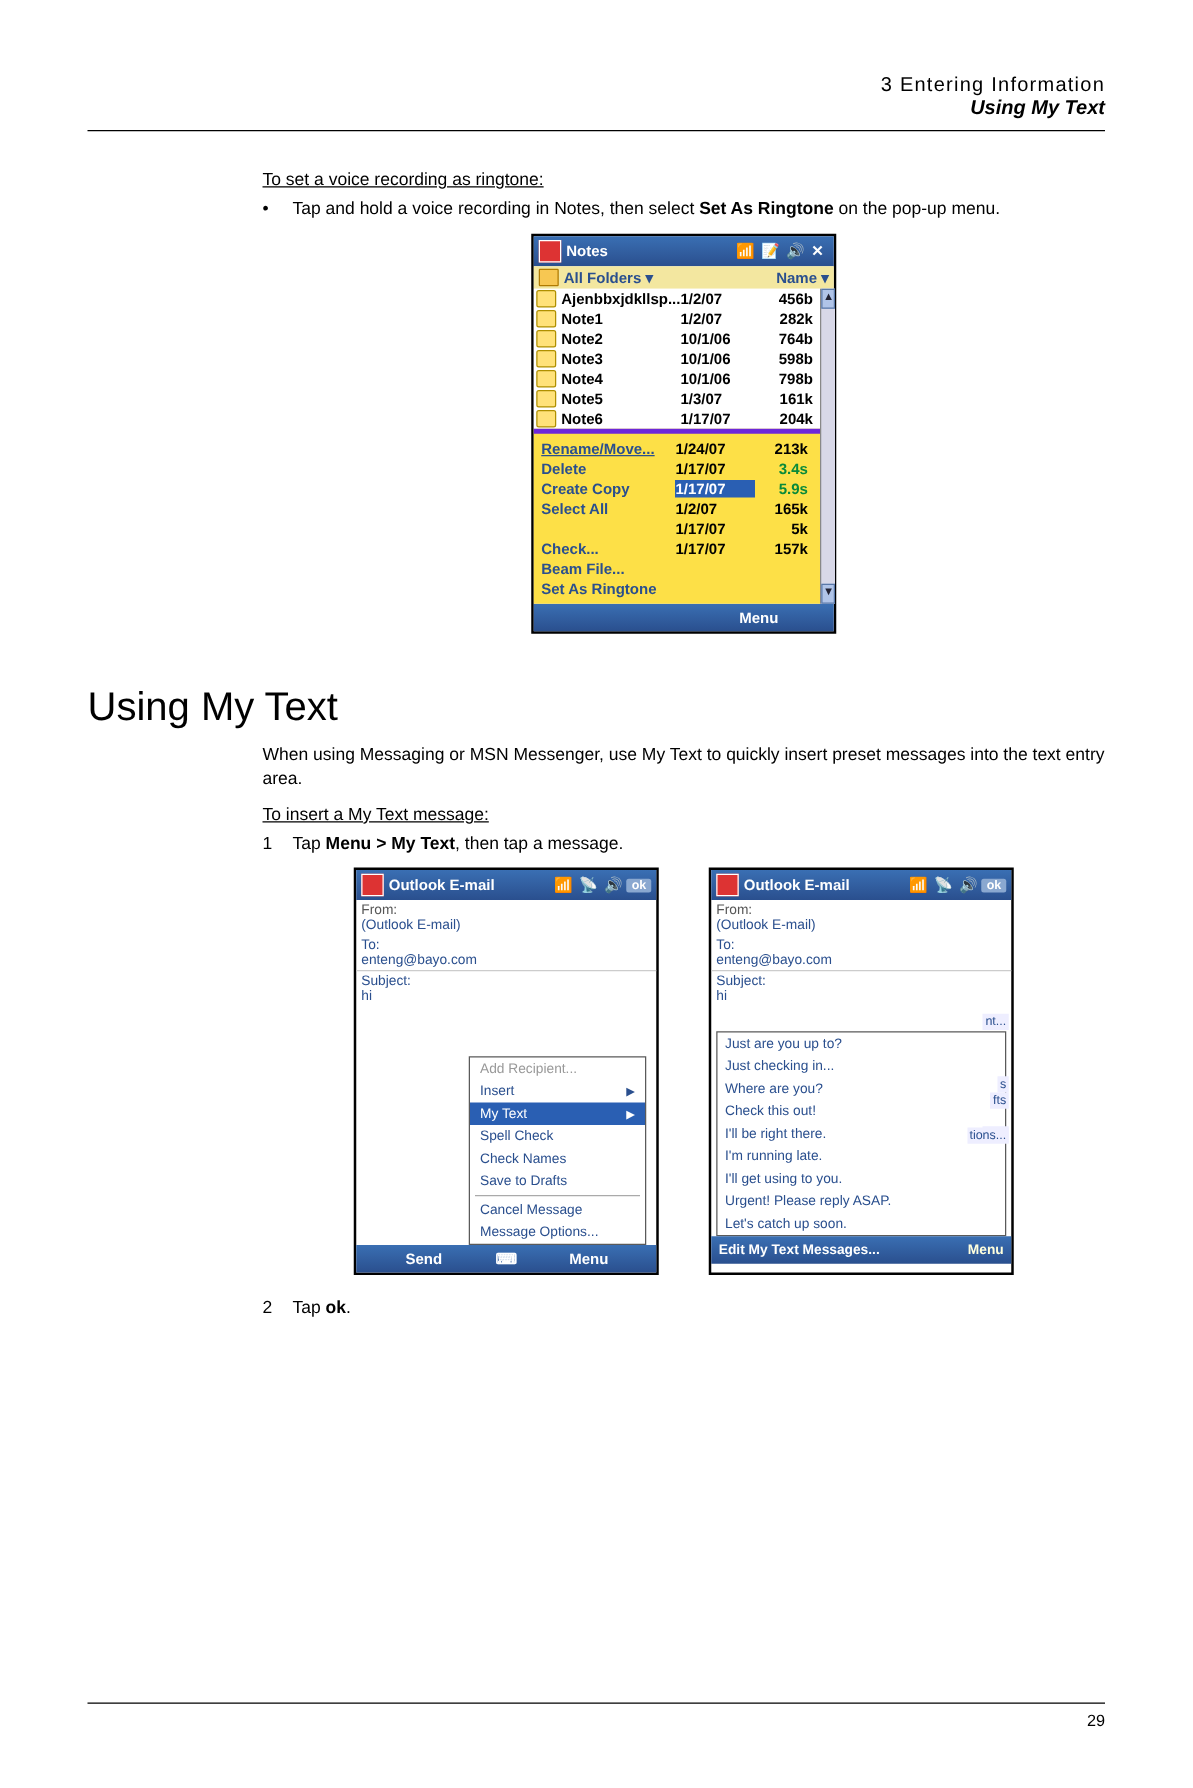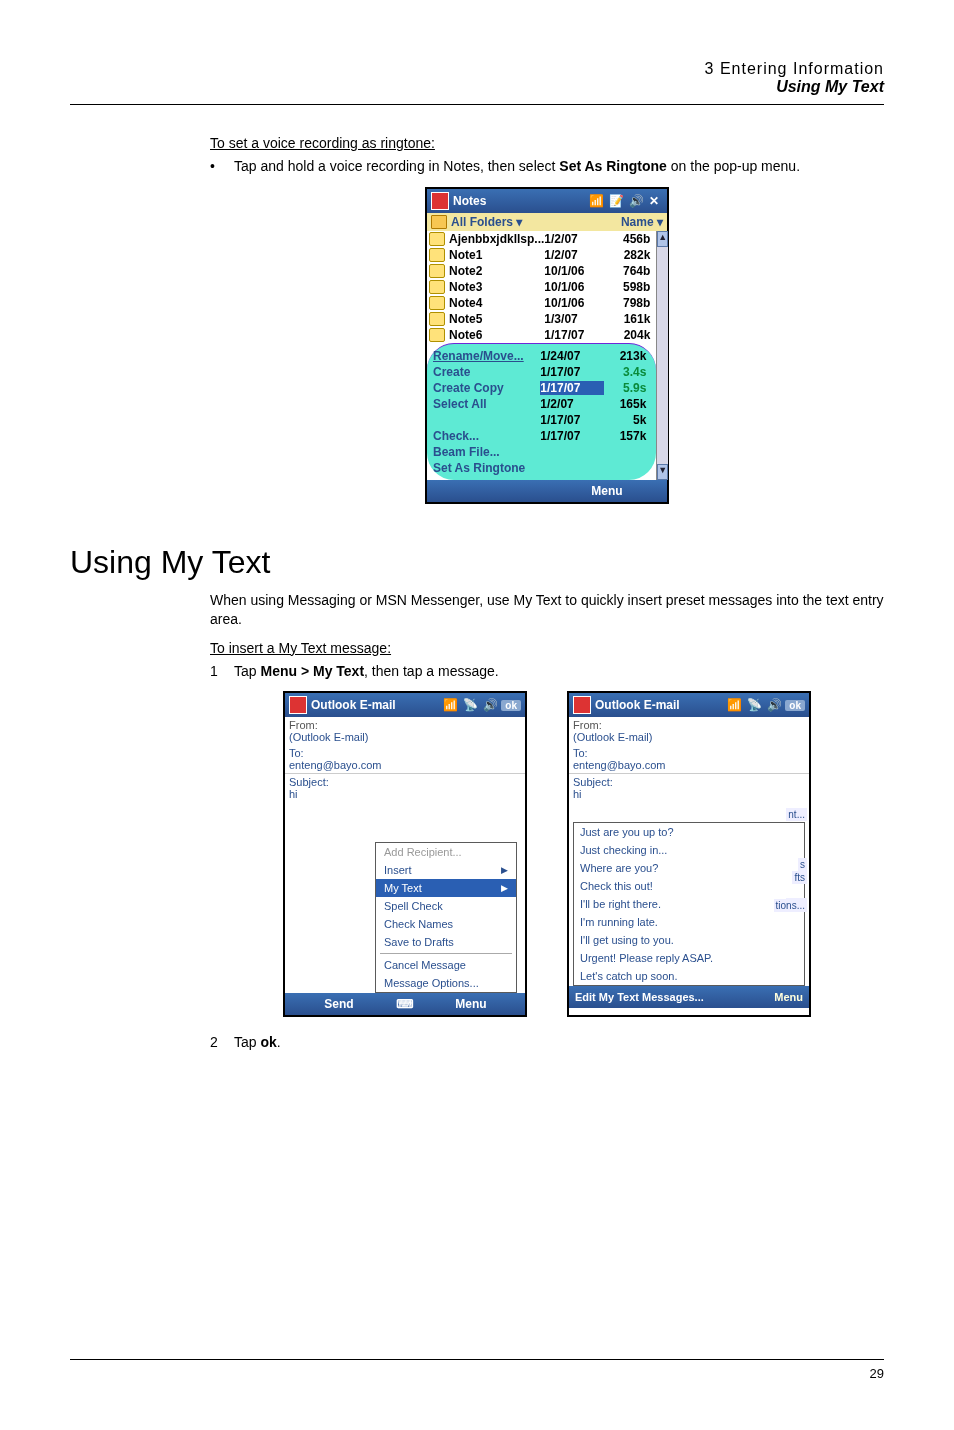--- a/index.html
+++ b/index.html
@@ -129,24 +129,23 @@
     width: 14px; height: 12px;
     background: #ffe27a;
     border: 1px solid #b09000;
     margin-right: 4px;
     border-radius: 2px;
   }
   .note-row .nm { flex: 1; white-space: nowrap; overflow: hidden; }
   .note-row .dt { width: 64px; }
   .note-row .sz { width: 42px; text-align: right; padding-right: 4px; }
   .ctx-panel {
-    background: #5eead4;
+    background: #fde047;
     padding: 4px 6px;
-    border-top: 1px solid #6d28d9;
-    border-radius: 27px;
+    border-top: 4px solid #6d28d9;
   }
   .ctx-row {
     display: flex;
     color: #2a4f8e;
     font-weight: bold;
     font-size: 12px;
     padding: 1px 0;
   }
   .ctx-row .lbl { flex: 1; }
   .ctx-row .dt { width: 64px; color: #000; }
@@ -331,21 +330,21 @@
                 <span class="sz">204k</span>
               </div>
             </div>
           <div class="ctx-panel" id="ctx-panel">
               <div class="ctx-row sel">
                 <span class="lbl">Rename/Move...</span>
                 <span class="dt" style="">1/24/07</span>
                 <span class="sz ">213k</span>
               </div>
               <div class="ctx-row">
-                <span class="lbl">Create</span>
+                <span class="lbl">Delete</span>
                 <span class="dt" style="">1/17/07</span>
                 <span class="sz green">3.4s</span>
               </div>
               <div class="ctx-row">
                 <span class="lbl">Create Copy</span>
                 <span class="dt" style="background:#2a5fb3;color:#fff;">1/17/07</span>
                 <span class="sz green">5.9s</span>
               </div>
               <div class="ctx-row">
                 <span class="lbl">Select All</span>

